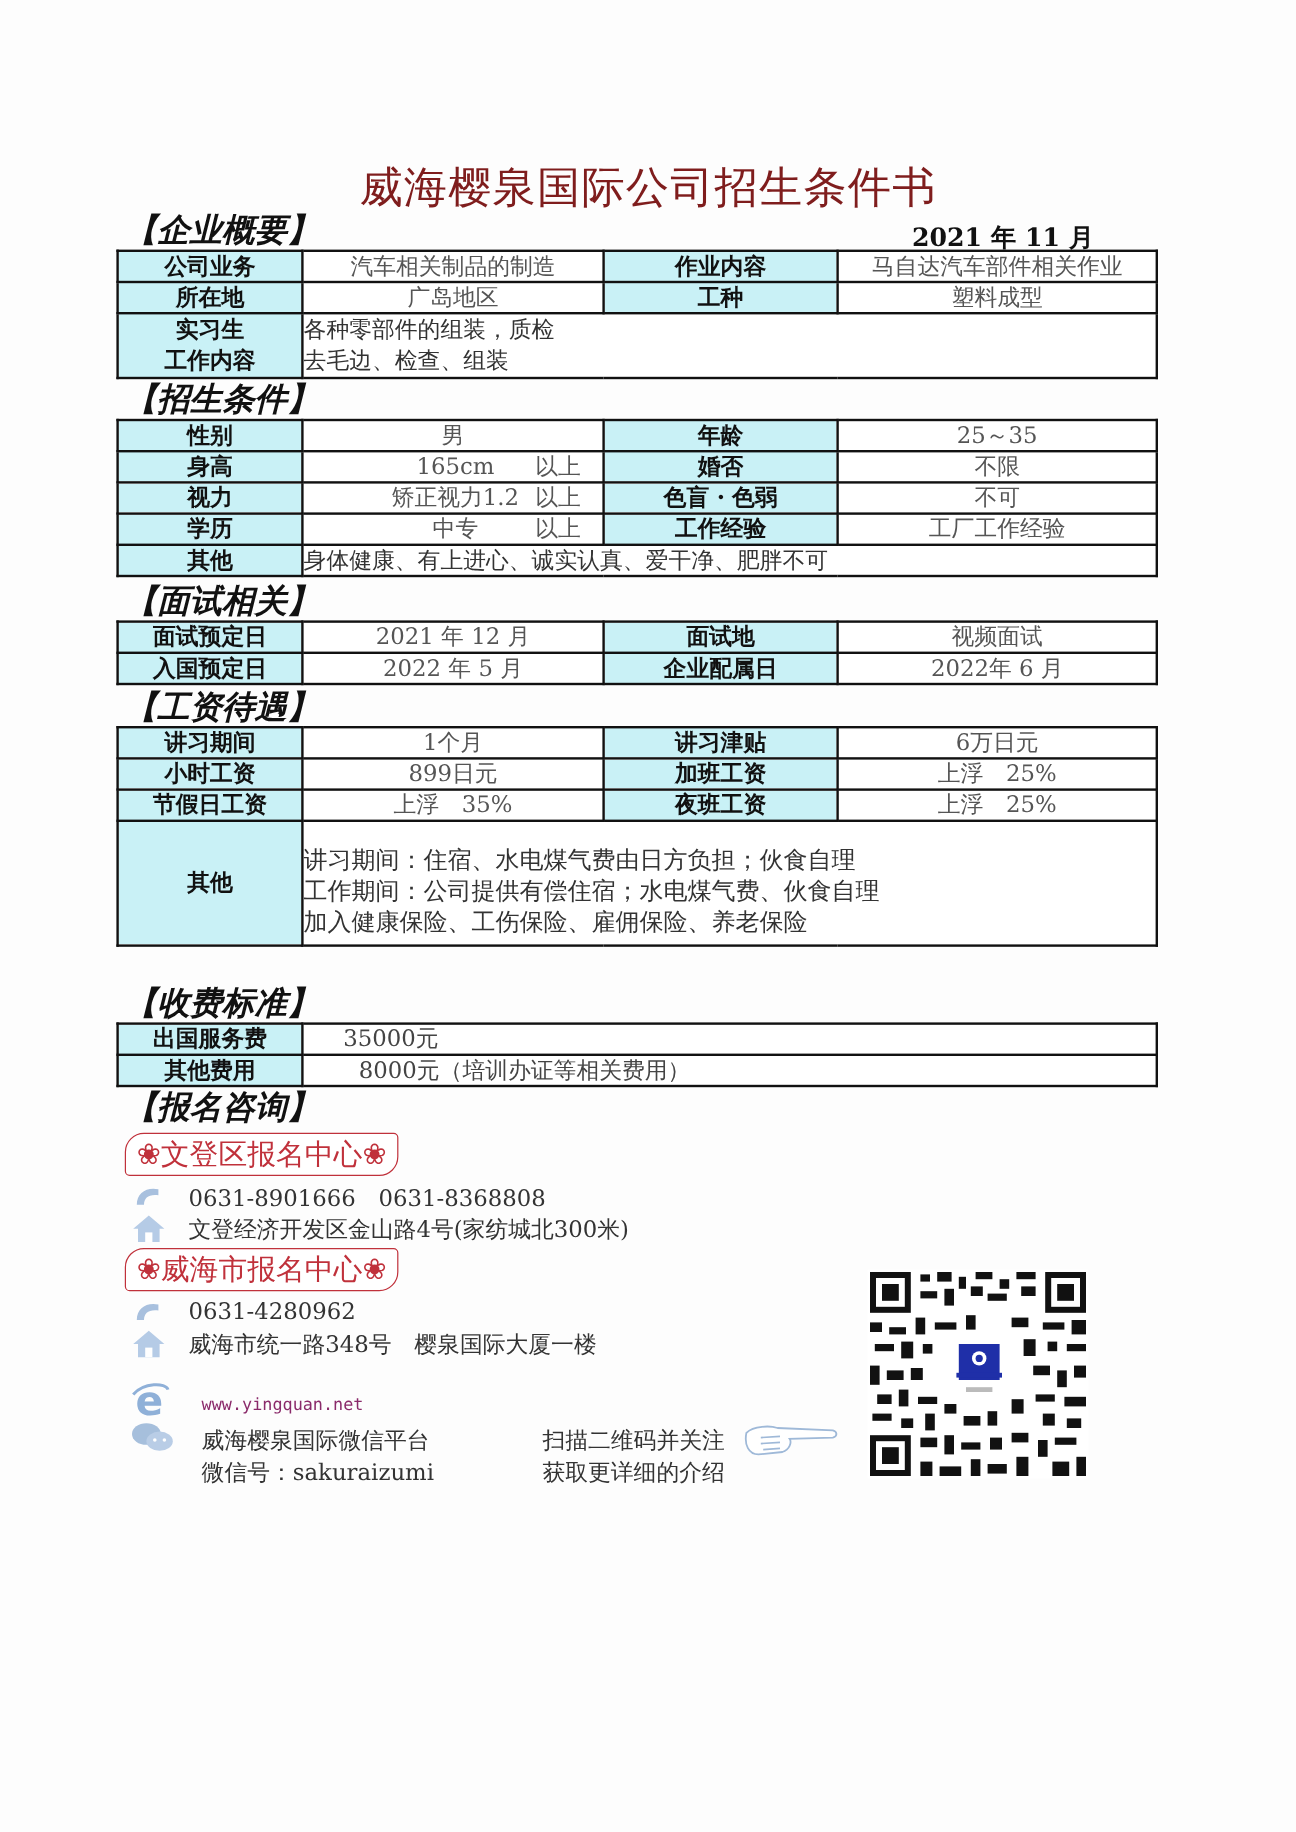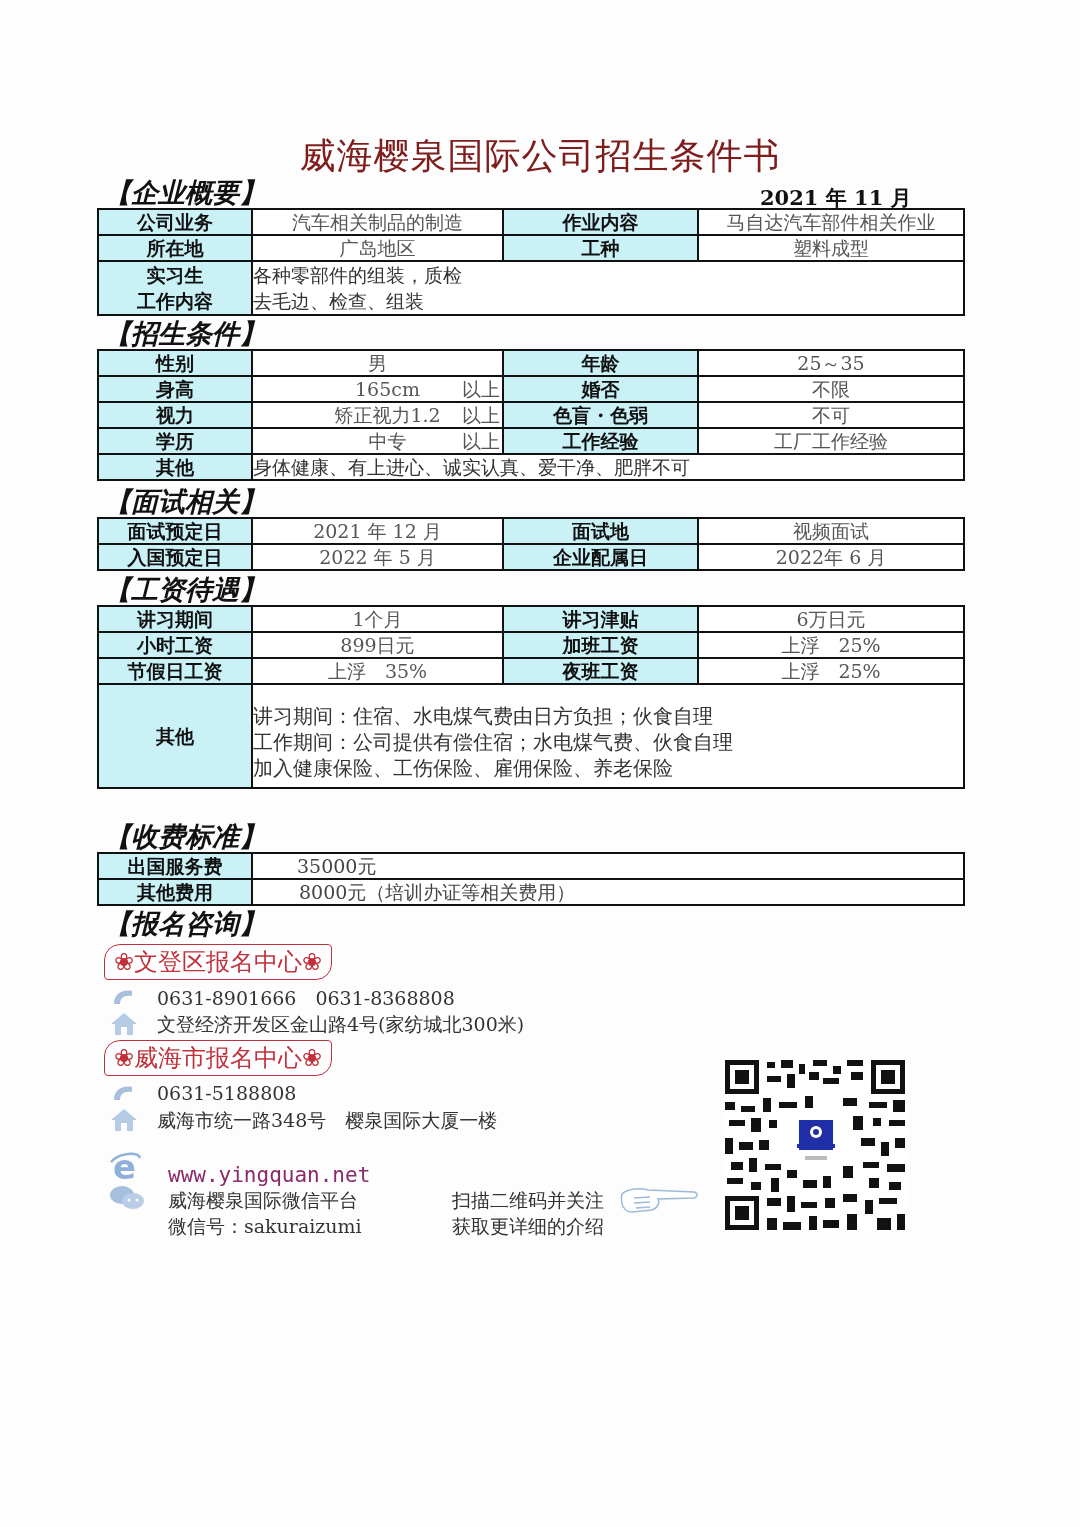--- a/index.html
+++ b/index.html
@@ -7,21 +7,21 @@
          font-family:"DejaVu Serif", serif; color:#222; }
   .title { position:absolute; left:0; width:1080px; top:132px; text-align:center;
            font-family:"DejaVu Sans", sans-serif; font-size:36px; color:#7f1d1d; letter-spacing:1px; }
   .sec { position:absolute; left:104px; font-family:"DejaVu Sans", sans-serif; font-size:27px; font-weight:bold; color:#111; line-height:30px;font-style:italic; }
   .date { position:absolute; left:760px; top:184px; font-size:21px; font-weight:bold; color:#111; font-family:"DejaVu Serif", serif; }
   table.grid { position:absolute; left:97px; width:866px; border-collapse:collapse; table-layout:fixed; }
   table.grid td { border:2px solid #111; padding:0; height:24px; line-height:24px; font-size:19px; overflow:hidden; white-space:nowrap; }
   td.lbl { background:#c9f1f6; text-align:center; font-family:"DejaVu Sans", sans-serif; font-weight:bold; font-size:19px; color:#111; }
   td.val { background:#fff; text-align:center; color:#555; font-family:"DejaVu Serif", serif; }
   td.left { text-align:left; padding-left:6px; color:#444; }
-  .suffix { float:right; padding-right:2px; }
+  .suffix { float:right; padding-right:18px; }
   .multi { white-space:normal !important; line-height:26px !important; vertical-align:top; }
   .badge { position:absolute; left:104px; height:34px; width:226px; border:1.5px solid #c0313b;
            border-radius:16px 4px 16px 4px; color:#c0313b; font-size:24px; line-height:34px; text-align:center;
            font-family:"DejaVu Sans", sans-serif; background:#fff; }
   .line { position:absolute; font-size:19px; color:#333; font-family:"DejaVu Serif", serif; white-space:nowrap; }
   .icon { position:absolute; }
   .qr { position:absolute; left:723px; top:1058px; width:184px; height:174px; background:#fff; }
 </style>
 </head>
 <body>
@@ -167,21 +167,21 @@
 
 <div class="sec" style="top:822px">【收费标准】</div>
 <table class="grid" style="top:852px">
   <colgroup>
       <col style="width:154px">
       <col style="width:712px">
     </colgroup>
   <tbody>
       <tr>
     <td class="lbl">出国服务费</td>
-    <td class="val left" style="padding-left:44px">35000元</td>
+    <td class="val left" style="padding-left:33px">35000元</td>
   </tr>
   <tr>
     <td class="lbl">其他费用</td>
     <td class="val left" style="padding-left:46px">8000元（培训办证等相关费用）</td>
   </tr>
 </tbody>
   </table>
 
 <div class="sec" style="top:909px">【报名咨询】</div>
 
@@ -193,38 +193,38 @@
 <svg class="icon" style="left:110px;top:1012px" width="28" height="24" viewBox="0 0 28 24">
   <path d="M14 1 L27 12 L23 12 L23 23 L5 23 L5 12 L1 12 Z" fill="#b5cbe6"></path>
     <rect x="11" y="15" width="6" height="8" fill="#fff"></rect>
 </svg>
 <div class="line" style="left:157px;top:1012px">文登经济开发区金山路4号(家纺城北300米)</div>
 
 <div class="badge" style="top:1040px">❀威海市报名中心❀</div>
 <svg class="icon" style="left:110px;top:1084px" width="26" height="20" viewBox="0 0 26 20">
   <path d="M22 3 C12 1 4 6 4 16 L10 16 C10 10 14 7 22 8 Z" fill="#a8c0de"></path>
 </svg>
-<div class="line" style="left:157px;top:1082px">0631-5188808</div>
+<div class="line" style="left:157px;top:1082px">0631-4280962</div>
 <svg class="icon" style="left:110px;top:1108px" width="28" height="24" viewBox="0 0 28 24">
   <path d="M14 1 L27 12 L23 12 L23 23 L5 23 L5 12 L1 12 Z" fill="#b5cbe6"></path>
     <rect x="11" y="15" width="6" height="8" fill="#fff"></rect>
 </svg>
 <div class="line" style="left:157px;top:1108px">威海市统一路348号　樱泉国际大厦一楼</div>
 
 <svg class="icon" style="left:108px;top:1150px" width="34" height="34" viewBox="0 0 34 34">
   <text x="5" y="29" font-size="34" font-family="DejaVu Sans, sans-serif" font-weight="bold" fill="#8fb0d8">e</text>
   <path d="M3 12 C12 2 30 2 32 8" stroke="#8fb0d8" stroke-width="2.5" fill="none"></path>
 </svg>
 <svg class="icon" style="left:108px;top:1184px" width="38" height="28" viewBox="0 0 38 28">
   <ellipse cx="14" cy="11" rx="12" ry="9" fill="#a6bfdc"></ellipse>
     <ellipse cx="25" cy="17" rx="11" ry="8" fill="#b9cde6"></ellipse>
   <circle cx="21" cy="16" r="1.5" fill="#fff"></circle>
     <circle cx="29" cy="16" r="1.5" fill="#fff"></circle>
 </svg>
-<div class="line" style="left:168px;top:1163px;color:#8a2a6a;font-family:'DejaVu Sans Mono',monospace;font-size:21px">www.yingquan.net</div>
+<div class="line" style="left:168px;top:1163px;color:#8a2a6a;font-family:'DejaVu Sans Mono',monospace;font-size:14px">www.yingquan.net</div>
 <div class="line" style="left:168px;top:1188px">威海樱泉国际微信平台</div>
 <div class="line" style="left:168px;top:1214px">微信号：sakuraizumi</div>
 <div class="line" style="left:452px;top:1188px">扫描二维码并关注</div>
 <div class="line" style="left:452px;top:1214px">获取更详细的介绍</div>
 <svg class="icon" style="left:618px;top:1182px" width="82" height="34" viewBox="0 0 82 34">
   <path d="M4 12 C10 6 24 6 30 8 L76 10 C80 11 80 15 76 16 L40 17 C42 20 40 26 34 28 L14 30 C6 30 2 22 4 12 Z" fill="#fff" stroke="#9fb9d8" stroke-width="1.5"></path>
   <path d="M16 16 L32 15 M16 21 L32 20 M18 26 L32 25" stroke="#9fb9d8" stroke-width="1.3"></path>
 </svg>
 
 <div class="qr">

